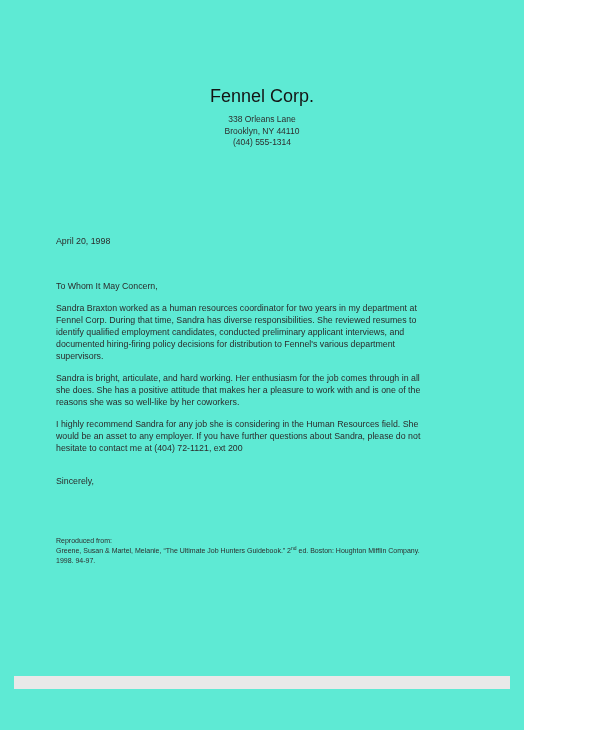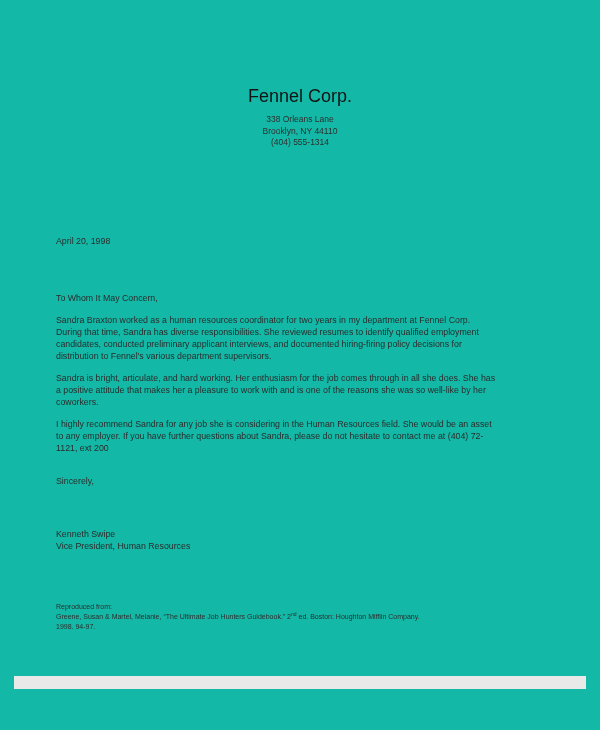--- a/index.html
+++ b/index.html
@@ -6,23 +6,23 @@
   html, body { background: #ffffff; }
   body {
     width: 600px;
     height: 730px;
     font-family: "Liberation Sans", sans-serif;
     color: #262626;
     overflow: hidden;
   }
   .page {
     position: relative;
-    width: 600px;
+    width: 524px;
     height: 730px;
-    background: #14b8a6;
+    background: #5eead4;
   }
   .letterhead {
     text-align: center;
     padding-top: 86px;
   }
   .company-name {
     font-size: 18px;
     font-weight: 400;
     color: #141414;
     margin-bottom: 7px;
@@ -34,21 +34,21 @@
     color: #2e2e2e;
   }
   .content {
     padding-left: 56px;
     padding-right: 102px;
     font-size: 8.8px;
     line-height: 12px;
     color: #2b2b2b;
   }
   .date { margin-top: 86px; }
-  .salutation { margin-top: 45px; }
+  .salutation { margin-top: 33px; }
   .para { margin-top: 10px; text-align: left; }
   .closing { margin-top: 21px; }
   .signature { margin-top: 41px; }
   .signature div { line-height: 12.5px; }
   .citation {
     margin-top: 49px;
     font-size: 7px;
     line-height: 10px;
     color: #2e2e2e;
   }
@@ -82,24 +82,20 @@
     <p class="date">April 20, 1998</p>
 
     <p class="salutation">To Whom It May Concern,</p>
 
     <p class="para">Sandra Braxton worked as a human resources coordinator for two years in my department at Fennel Corp. During that time, Sandra has diverse responsibilities. She reviewed resumes to identify qualified employment candidates, conducted preliminary applicant interviews, and documented hiring-firing policy decisions for distribution to Fennel's various department supervisors.</p>
     <p class="para">Sandra is bright, articulate, and hard working. Her enthusiasm for the job comes through in all she does. She has a positive attitude that makes her a pleasure to work with and is one of the reasons she was so well-like by her coworkers.</p>
     <p class="para">I highly recommend Sandra for any job she is considering in the Human Resources field. She would be an asset to any employer. If you have further questions about Sandra, please do not hesitate to contact me at (404) 72-1121, ext 200</p>
 
     <p class="closing">Sincerely,</p>
 
-    <div class="signature">
-      <div>Kenneth Swipe</div>
-      <div>Vice President, Human Resources</div>
-    </div>
 
     <div class="citation">
       <div>Reproduced from:</div>
       <div><span>Greene, Susan &amp; Martel, Melanie, “The Ultimate Job Hunters Guidebook.” 2</span><sup>nd</sup><span> ed. Boston: Houghton Mifflin Company.</span></div>
       <div>1998. 94-97.</div>
     </div>
   </main>
 
   <div class="bottom-bar"></div>
 

